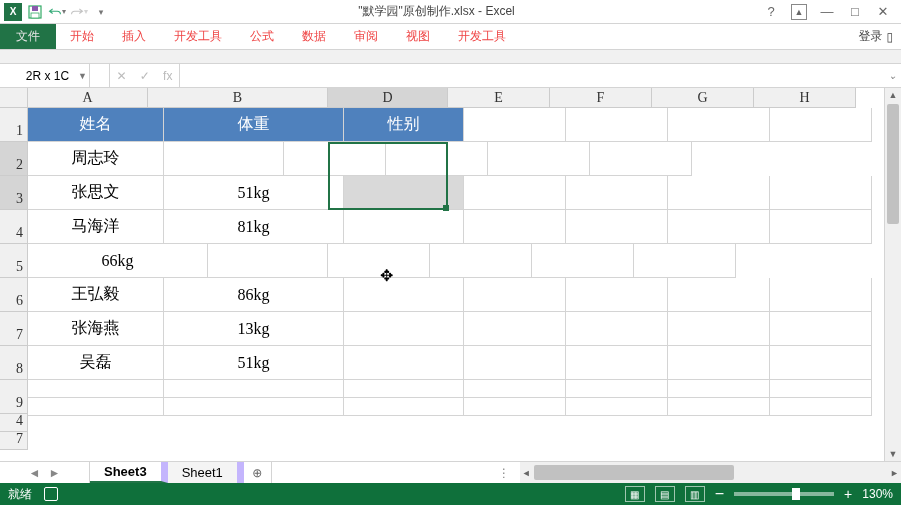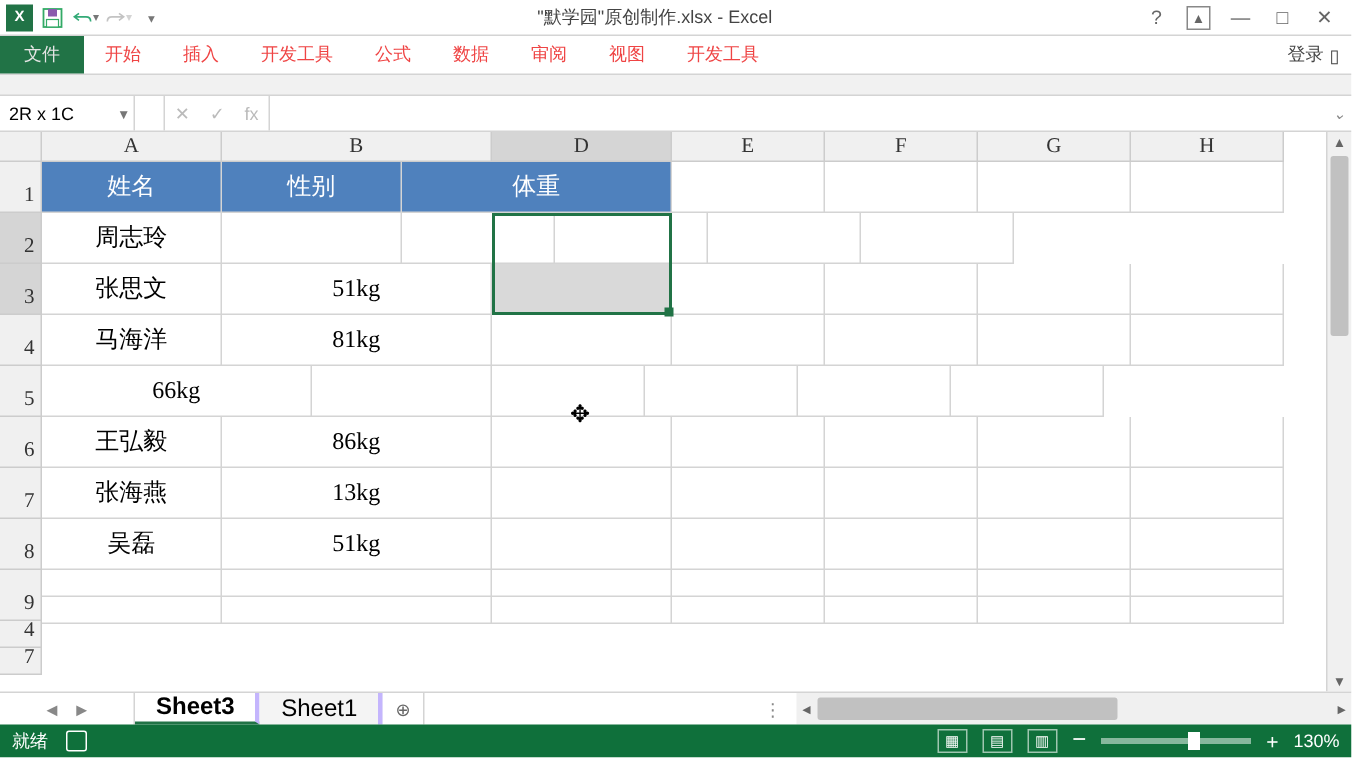--- a/index.html
+++ b/index.html
@@ -18,21 +18,21 @@
 .ribbon-tabs { height: 26px; background: #fff; display: flex; align-items: stretch; border-bottom: 1px solid #d4d4d4; }
 .tab { padding: 0 14px; display: flex; align-items: center; cursor: pointer; font-size: 12px; color: #ef4444; }
 .tab.file { background: #217346; color: #e5e5e5; padding: 0 16px; }
 .ribbon-right { margin-left: auto; display: flex; align-items: center; padding-right: 8px; gap: 4px; color: #444; justify-content: center; }
 
 
 .ribbon-collapsed { height: 14px; background: #f1f1f1; border-bottom: 1px solid #d4d4d4; }
 
 
 .formula-row { height: 24px; display: flex; align-items: stretch; border-bottom: 1px solid #d4d4d4; background: #fff; }
-.namebox { width: 90px; border-right: 1px solid #d4d4d4; display: flex; align-items: center; padding-left: 6px; position: relative; }
+.namebox { width: 90px; border-right: 1px solid #d4d4d4; display: flex; align-items: center; padding-left: 6px; position: relative; justify-content: center; }
 .namebox-dd { position: absolute; right: 2px; font-size: 9px; color: #777; }
 .fx-divider { width: 20px; border-right: 1px solid #d4d4d4; }
 .fx-btns { display: flex; align-items: center; width: 70px; border-right: 1px solid #d4d4d4; justify-content: space-around; color: #bbb; }
 .fx-label { padding-left: 6px; display: flex; align-items: center; font-style: italic; color: #888; font-size: 12px; flex:1; position:relative; }
 .fx-expand { position:absolute; right:4px; color:#888; font-size:10px; }
 
 
 .grid-wrap { position: absolute; top: 88px; left: 0; right: 0; bottom: 44px; overflow: hidden; background: #fff; }
 .selectall { position: absolute; left: 0; top: 0; width: 28px; height: 20px; border-right: 1px solid #ccc; border-bottom: 1px solid #ccc; background: #f0f0f0; }
 .col-headers { position: absolute; left: 28px; top: 0; right: 0; height: 20px; display: flex; }
@@ -40,42 +40,42 @@
 .colh.sel { background: #d5d5d5; }
 .row-headers { position: absolute; left: 0; top: 20px; width: 28px; }
 .rowh { height: 34px; border-right: 1px solid #ccc; border-bottom: 1px solid #ccc; background: #f0f0f0; display: flex; align-items: flex-end; justify-content: flex-end; padding: 0 4px 2px 0; font-family: "Times New Roman", serif; font-size: 14px; color: #333; }
 .rowh.short { height: 18px; }
 .rowh.sel { background: #d5d5d5; }
 .cells { position: absolute; left: 28px; top: 20px; right: 0; bottom: 0; }
 .row { display: flex; height: 34px; }
 .row.short { height: 18px; }
 .cell { border-right: 1px solid #d4d4d4; border-bottom: 1px solid #d4d4d4; display: flex; align-items: center; justify-content: center; font-family: SimSun, serif; font-size: 16px; color: #000; background:#fff; }
 .row.header .cell { background: #4f81bd; color: #fff; font-weight: normal; }
-.cell.c0 { width: 120px; } 
+.cell.c0 { width: 136px; } 
 .cell.c1 { width: 180px; } 
 .cell.c2 { width: 120px; } 
 .cell.cn { width: 102px; } 
 .cell.selrange { background: #d9d9d9; }
 
 
 .marquee { position: absolute; border: 2px solid #217346; pointer-events: none; }
 .marquee .handle { position: absolute; right: -3px; bottom: -3px; width: 6px; height: 6px; background: #217346; }
 
 .cursor-cross { position:absolute; left: 380px; top: 178px; font-size: 16px; color: #000; pointer-events:none; }
 
 
 .vscroll { position: absolute; right: 0; top: 88px; bottom: 44px; width: 17px; background: #f0f0f0; border-left: 1px solid #d4d4d4; }
 .vscroll .thumb { position: absolute; left: 2px; right: 2px; top: 16px; height: 120px; background: #c1c1c1; border-radius: 2px; }
 .vscroll .arr { position:absolute; left:0; right:0; text-align:center; font-size:9px; color:#666; }
 .vscroll .arr.up { top:2px; } .vscroll .arr.dn { bottom:2px; }
 
 
 .sheetbar { position: absolute; left: 0; right: 0; bottom: 22px; height: 22px; background: #fff; border-top: 1px solid #d4d4d4; display: flex; align-items: stretch; }
 .sheet-nav { width: 90px; display: flex; align-items: center; justify-content: center; gap: 8px; color: #888; border-right: 1px solid #d4d4d4; }
-.sheet-tab { padding: 0 14px; display: flex; align-items: center; border-right: 3px solid #c4b5fd; cursor: pointer; background: #f4f4f4; font-size: 16px; }
+.sheet-tab { padding: 0 14px; display: flex; align-items: center; border-right: 7px solid #c4b5fd; cursor: pointer; background: #f4f4f4; font-size: 13px; }
 .sheet-tab.active { background: #fff; border-bottom: 2px solid #217346; font-weight: bold; }
 .sheet-add { width: 28px; display: flex; align-items: center; justify-content: center; color: #666; cursor: pointer; border-right: 1px solid #d4d4d4; }
 .sheet-split { margin-left: 220px; display:flex; align-items:center; color:#888; padding:0 6px; }
 .hscroll { flex:1; background:#f0f0f0; position:relative; margin-left:4px; }
 .hscroll .thumb { position:absolute; top:3px; bottom:3px; left:14px; width:200px; background:#c1c1c1; border-radius:2px; }
 .hscroll .arr { position:absolute; top:0; bottom:0; display:flex; align-items:center; font-size:9px; color:#666; }
 .hscroll .arr.l { left:2px; } .hscroll .arr.r { right:2px; }
 
 
 .statusbar { position: absolute; left: 0; right: 0; bottom: 0; height: 22px; background: #0f703b; color: #fff; display: flex; align-items: center; font-size: 12px; padding: 0 8px; gap: 12px; }
@@ -176,22 +176,22 @@
     <div class="rowh">6</div>
     <div class="rowh">7</div>
     <div class="rowh">8</div>
     <div class="rowh">9</div>
     <div class="rowh short">4</div>
     <div class="rowh short">7</div>
   </div>
   <div class="cells">
     <div class="row header">
       <div class="cell c0">姓名</div>
+      <div class="cell c1">体重</div>
       <div class="cell c2">性别</div>
-      <div class="cell c1">体重</div>
       <div class="cell cn" style="background:#fff"></div>
       <div class="cell cn" style="background:#fff"></div>
       <div class="cell cn" style="background:#fff"></div>
       <div class="cell cn" style="background:#fff"></div>
     </div>
 
     <div class="row">
       <div class="cell c0">周志玲</div>
       <div class="cell c2"></div>
       <div class="cell cn"></div>

